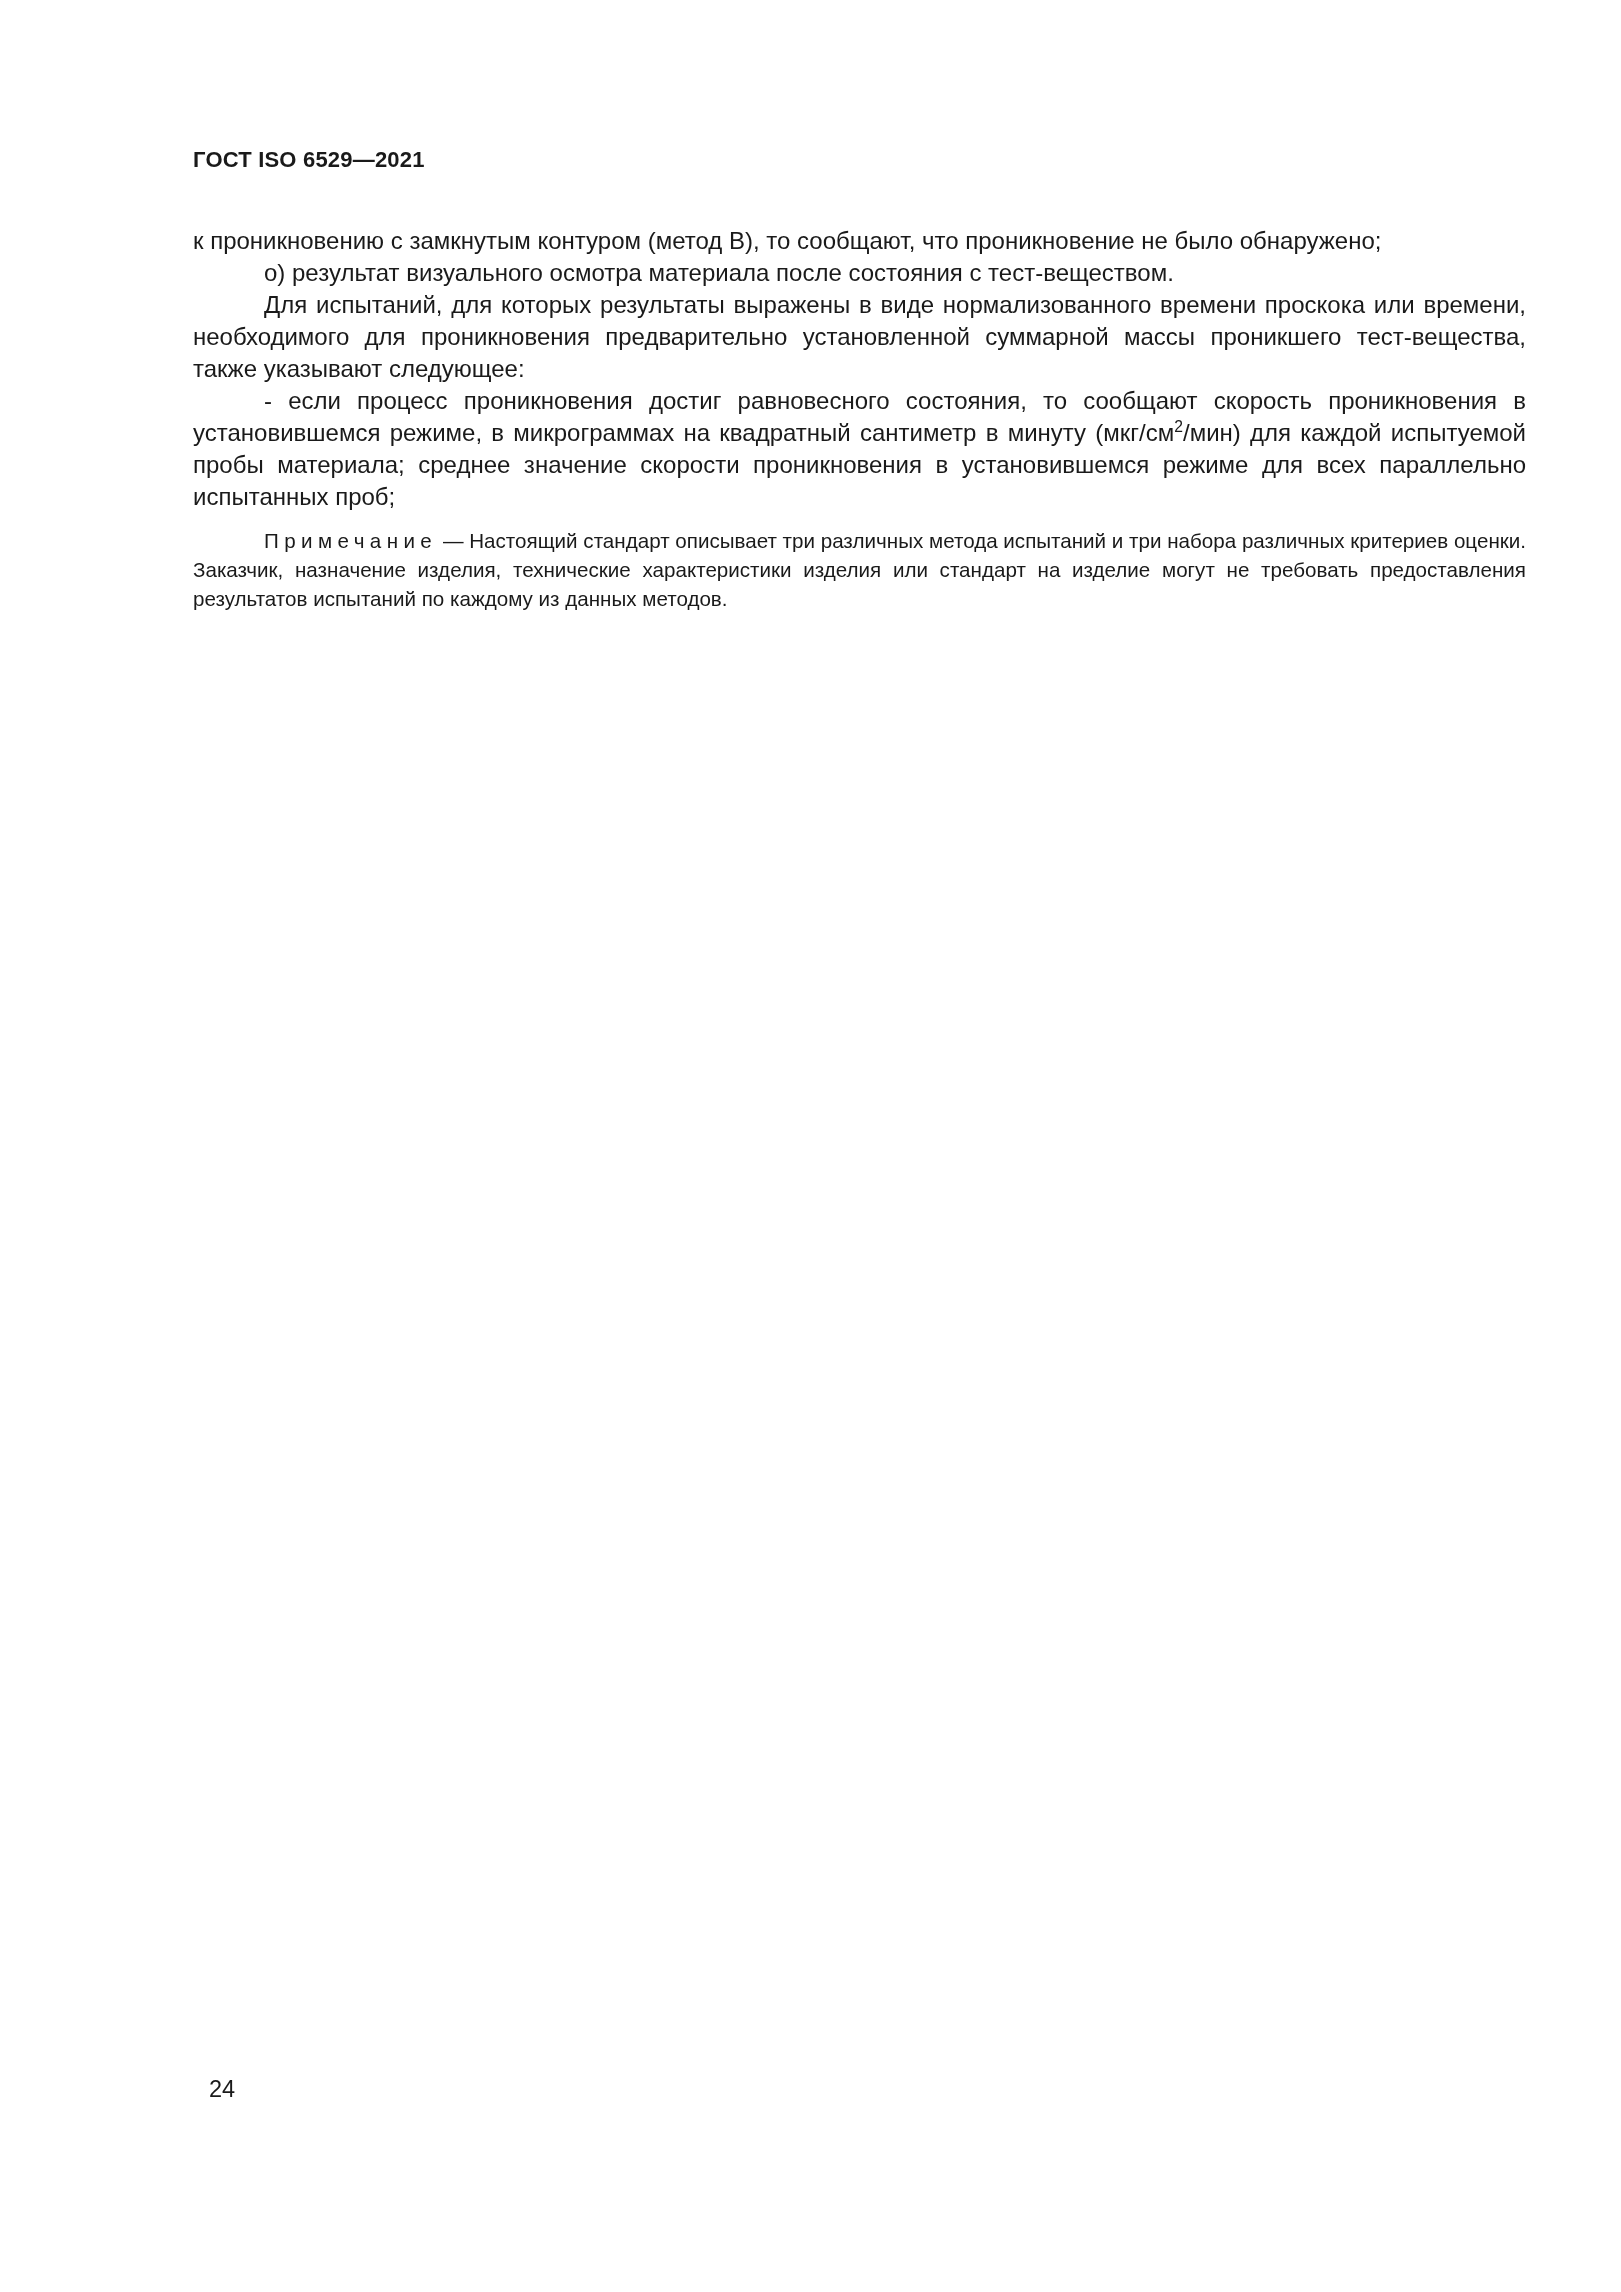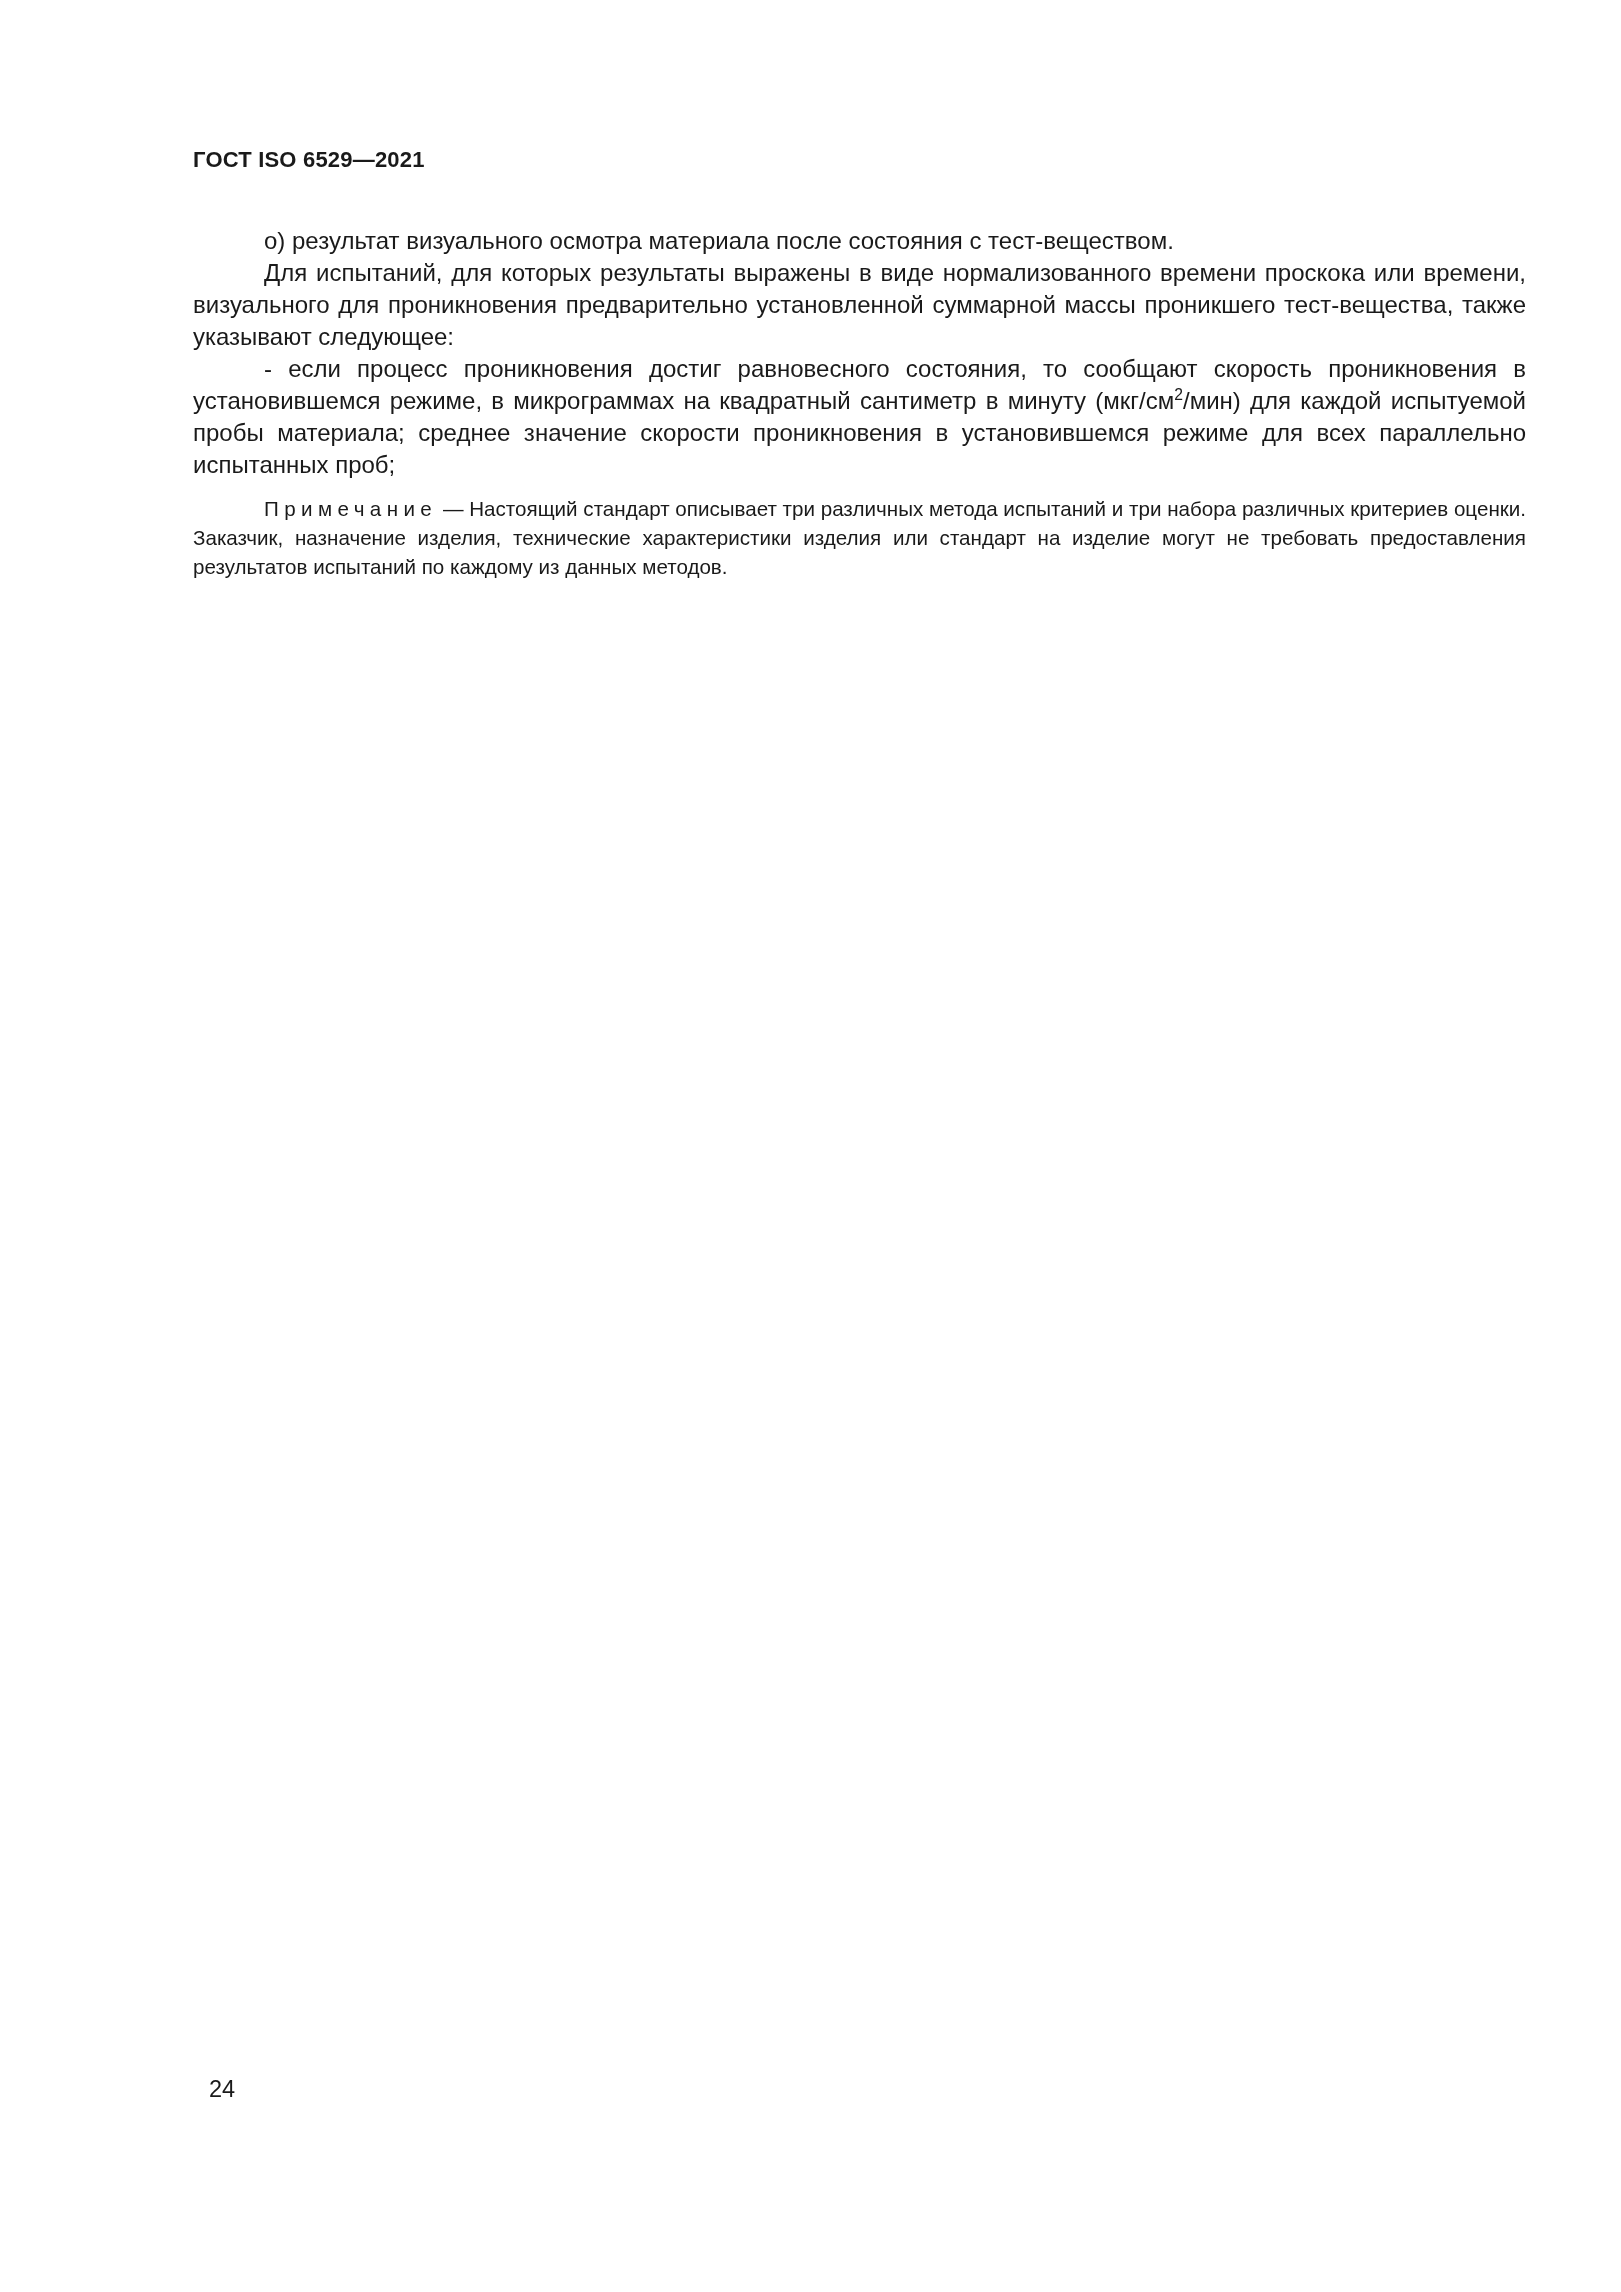--- a/index.html
+++ b/index.html
@@ -61,21 +61,22 @@
       font-size: 23.5px;
       margin-left: 16px;
     }
   </style>
 </head>
 <body>
 
 <div class="page-header">ГОСТ ISO 6529—2021</div>
 
 <div class="content">
+  <p class="para">к проникновению с замкнутым контуром (метод В), то сообщают, что проникновение не было обнаружено;</p>
   <p class="para indent">о) результат визуального осмотра материала после состояния с тест-веществом.</p>
-  <p class="para indent">Для испытаний, для которых результаты выражены в виде нормализованного времени проскока или времени, визуального для проникновения предварительно установленной суммарной массы проникшего тест-вещества, также указывают следующее:</p>
+  <p class="para indent">Для испытаний, для которых результаты выражены в виде нормализованного времени проскока или времени, необходимого для проникновения предварительно установленной суммарной массы проникшего тест-вещества, также указывают следующее:</p>
   <p class="para indent"><span>- если процесс проникновения достиг равновесного состояния, то сообщают скорость проникновения в установившемся режиме, в микрограммах на квадратный сантиметр в минуту (мкг/см</span><sup>2</sup><span>/мин) для каждой испытуемой пробы материала; среднее значение скорости проникновения в установившемся режиме для всех параллельно испытанных проб;</span></p>
 
   <p class="note"><span class="note-label">Примечание</span><span> — Настоящий стандарт описывает три различных метода испытаний и три набора различных критериев оценки. Заказчик, назначение изделия, технические характеристики изделия или стандарт на изделие могут не требовать предоставления результатов испытаний по каждому из данных методов.</span></p>
 </div>
 
 <div class="page-number">24</div>
 
 
 </body></html>

